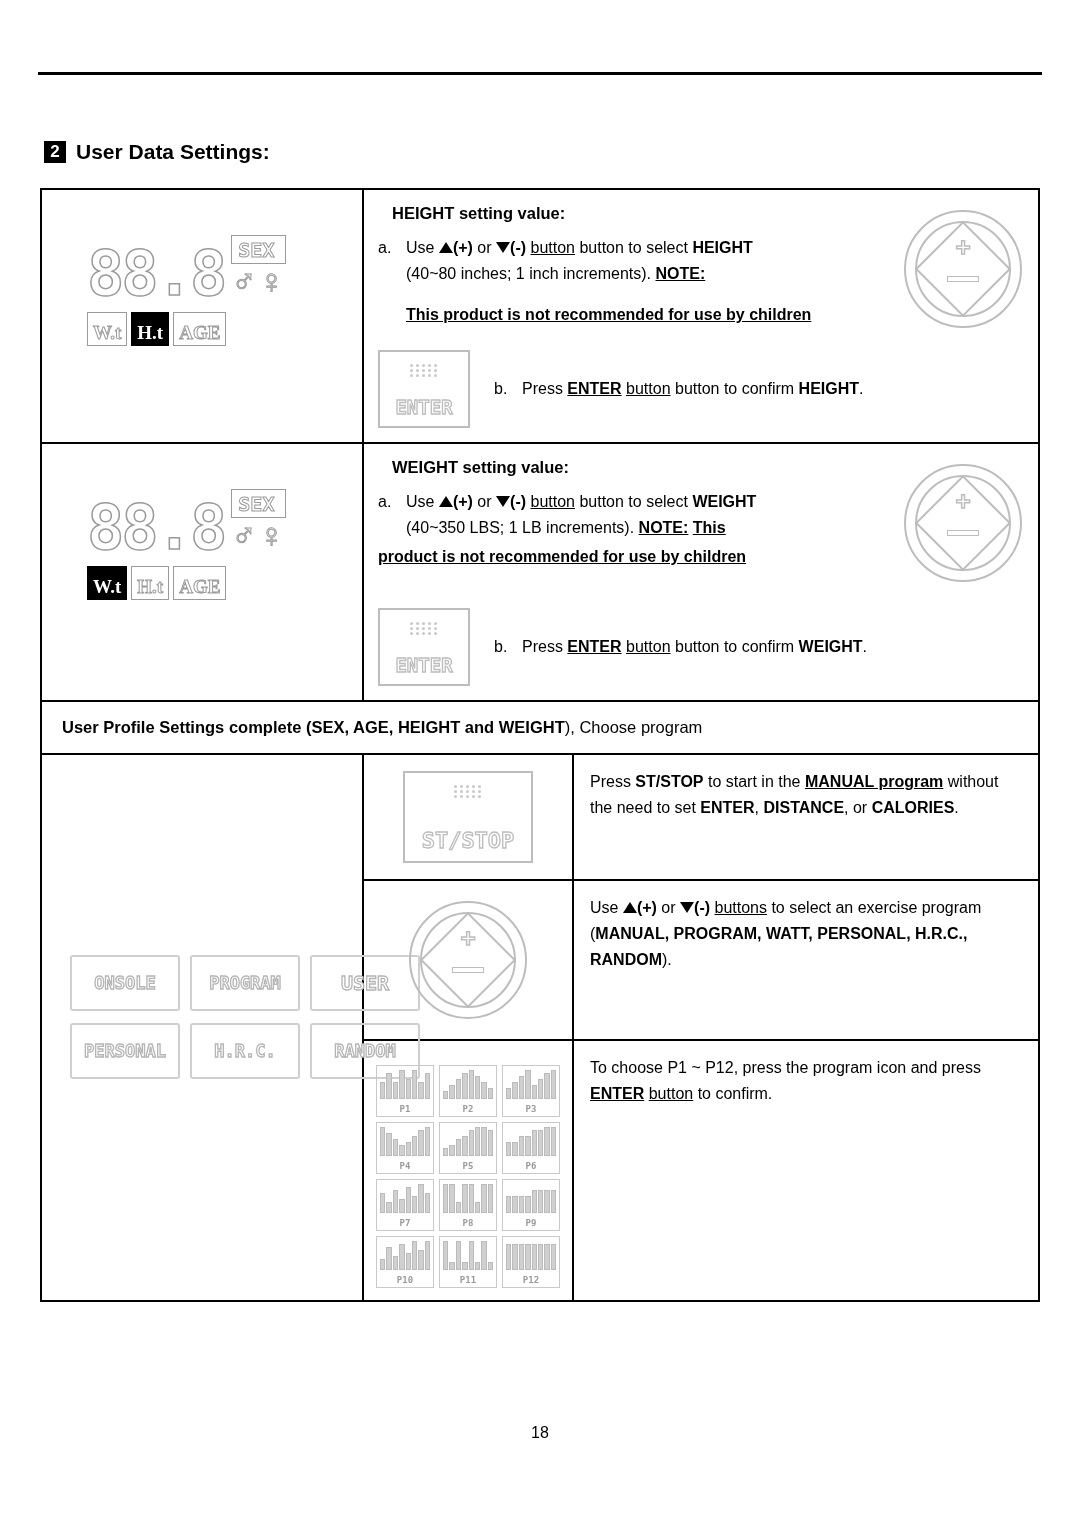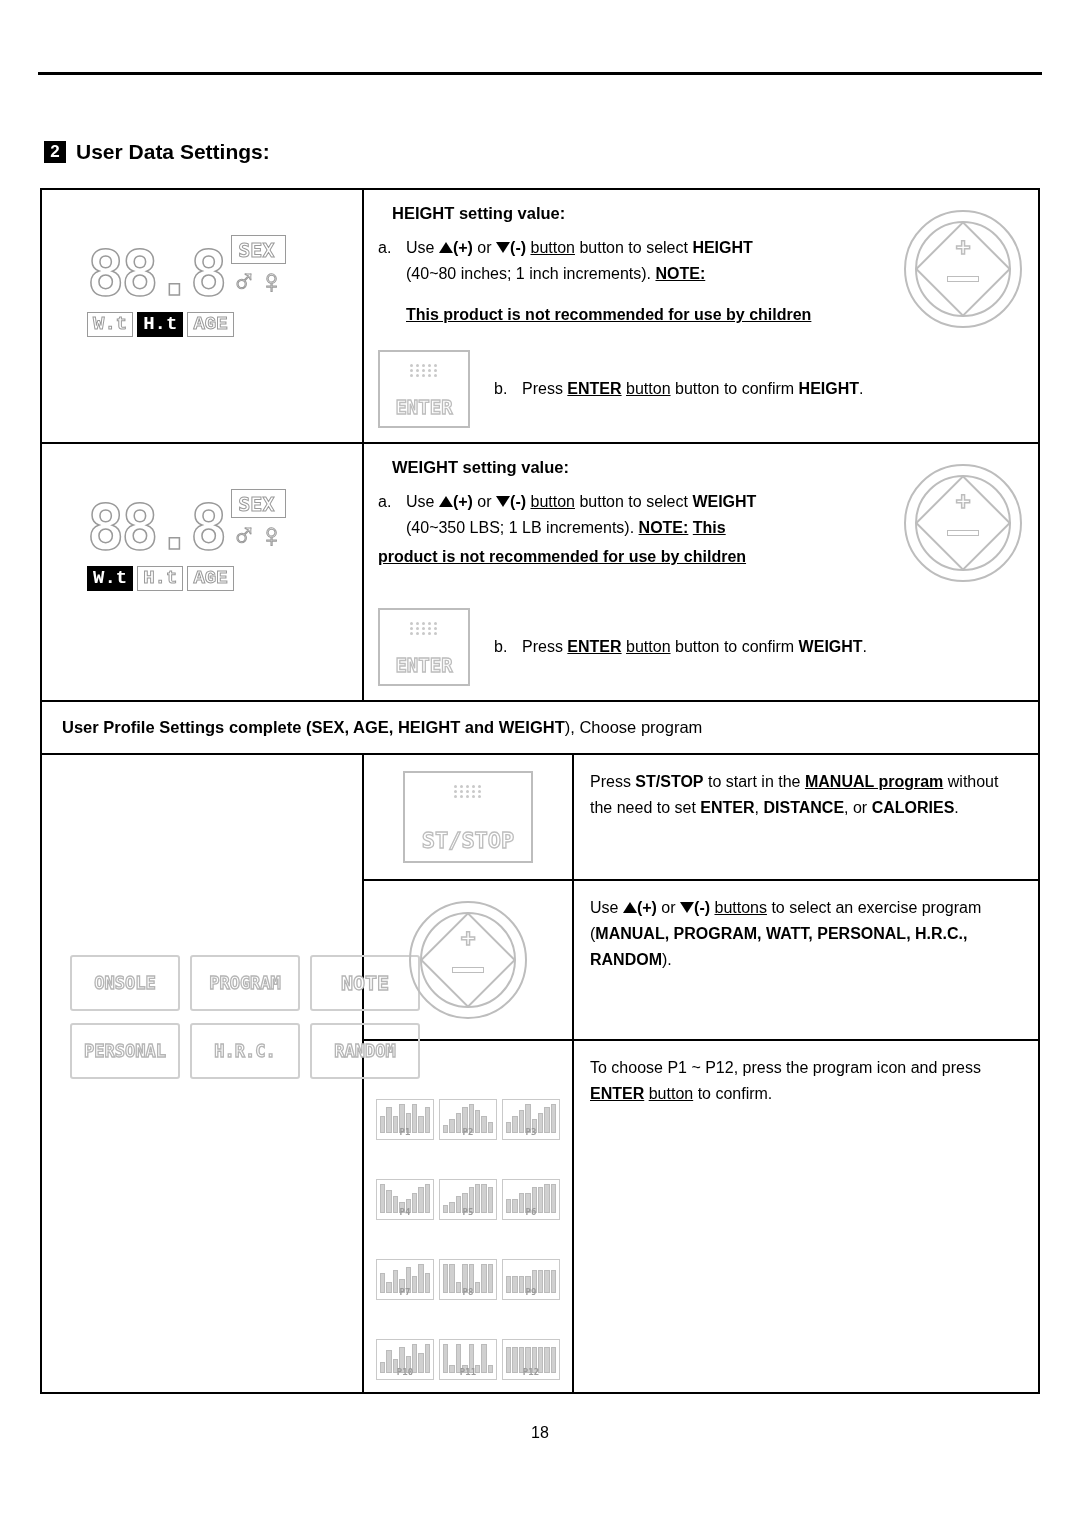--- a/index.html
+++ b/index.html
@@ -120,24 +120,24 @@
     color: #ffffff;
     -webkit-text-stroke: 1.5px #9a9a9a;
     text-shadow: 0 0 0 #bbb;
     letter-spacing: -3px;
     line-height: 0.95;
   }
   .lbl-box {
     border: 1.5px solid #9a9a9a;
     color: #fff;
     -webkit-text-stroke: 1px #9a9a9a;
-    font-family: Liberation Mono, monospace;
+    font-family: Liberation Serif, serif;
     font-weight: bold;
     font-size: 19px;
-    padding: 0 5px 1px 5px;
+    padding: 9px 5px 1px 5px;
     letter-spacing: 0px;
   }
   .lbl-box.on {
     background: #000;
     color: #fff;
     -webkit-text-stroke: 0px;
     border-color: #000;
   }
   .lcd-bottom {
     display: flex;
@@ -312,26 +312,25 @@
 
   
   .pgrid {
     display: grid;
     grid-template-columns: repeat(3, 58px);
     grid-gap: 5px;
     margin: 12px auto 0 auto;
     width: max-content;
   }
   .pcell {
-    width: 58px; height: 41px;
+    width: 58px; height: 52px;
     border: 1.5px solid #c9c9c9;
     position: relative;
     box-sizing: border-box;
     overflow: hidden;
-    margin-top: 34px;
   }
   .pbars {
     position: absolute;
     left: 3px; right: 3px; top: 3px;
     height: 30px;
     display: flex;
     align-items: flex-end;
     gap: 1px;
   }
   .pbars span {
@@ -561,21 +560,21 @@
       <span class="b">and</span>
       <span class="b">WEIGHT</span><span>), Choose program</span>
     </div>
 
     <div class="row" style="border-bottom:none">
       <div class="cell-left">
         <div class="progkeys">
           <div class="pk-row">
             <div class="pk small">ONSOLE</div>
             <div class="pk small">PROGRAM</div>
-            <div class="pk">NOTE</div>
+            <div class="pk">USER</div>
           </div>
           <div class="pk-row">
             <div class="pk small">PERSONAL</div>
             <div class="pk small">H.R.C.</div>
             <div class="pk small">RANDOM</div>
           </div>
         </div>
       </div>
 
       <div style="flex:1">

